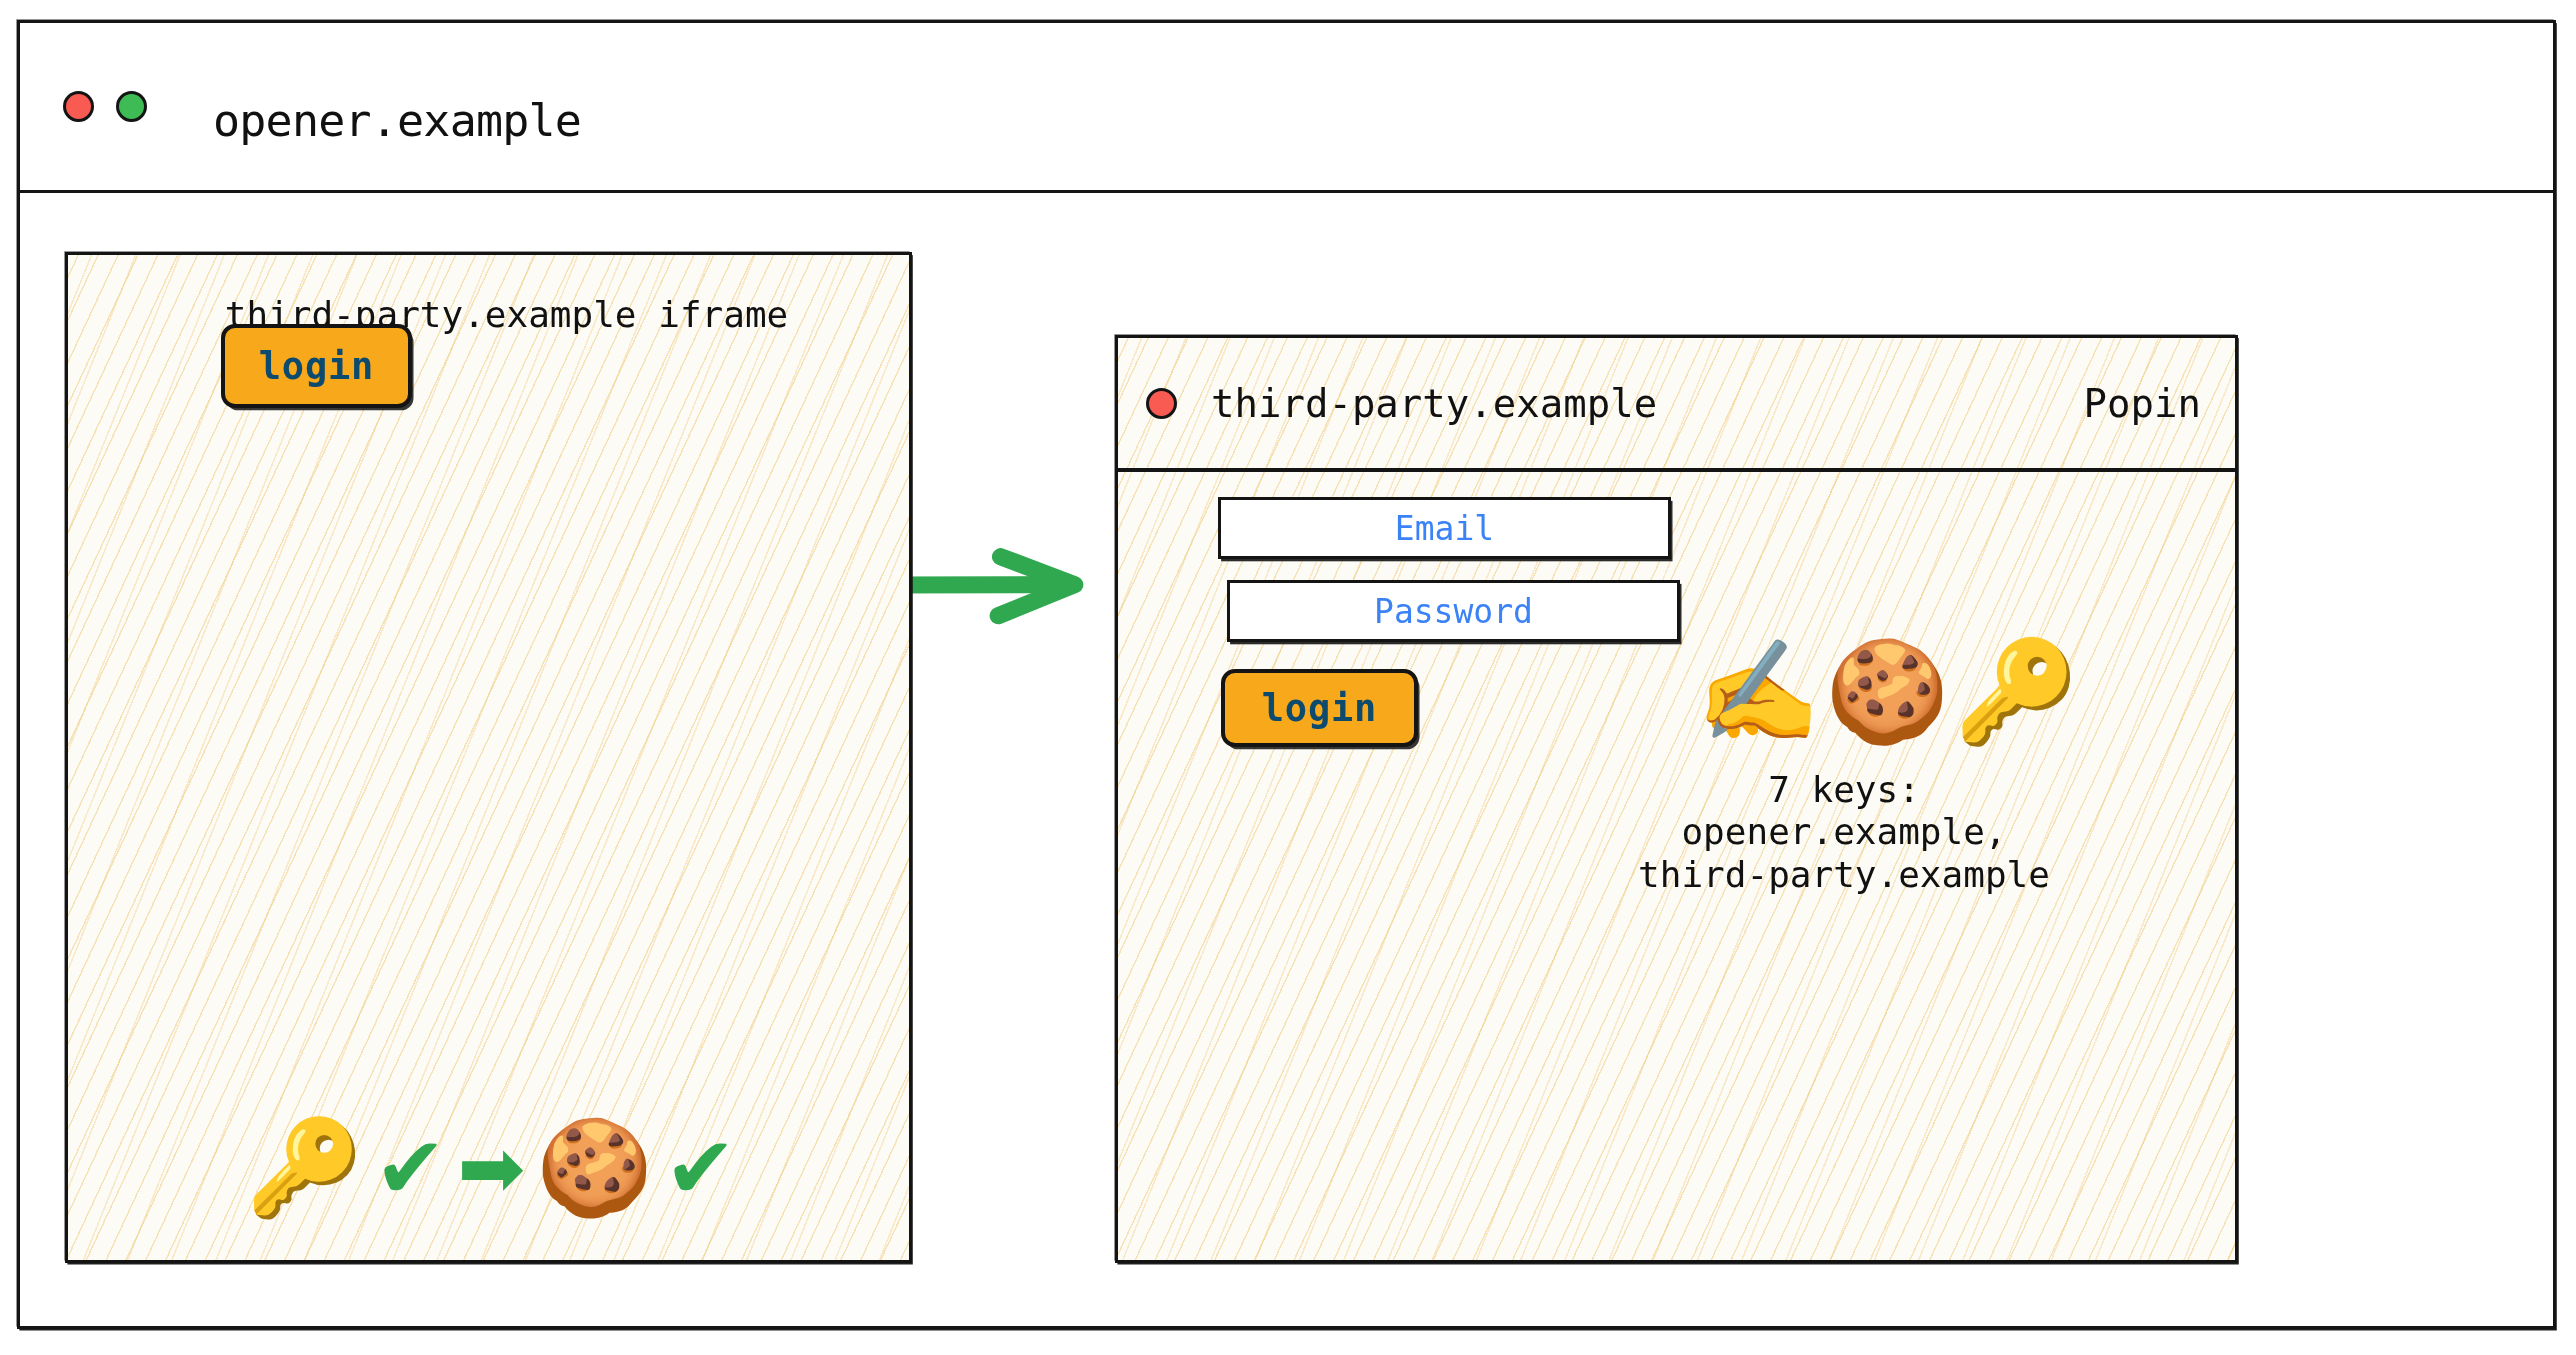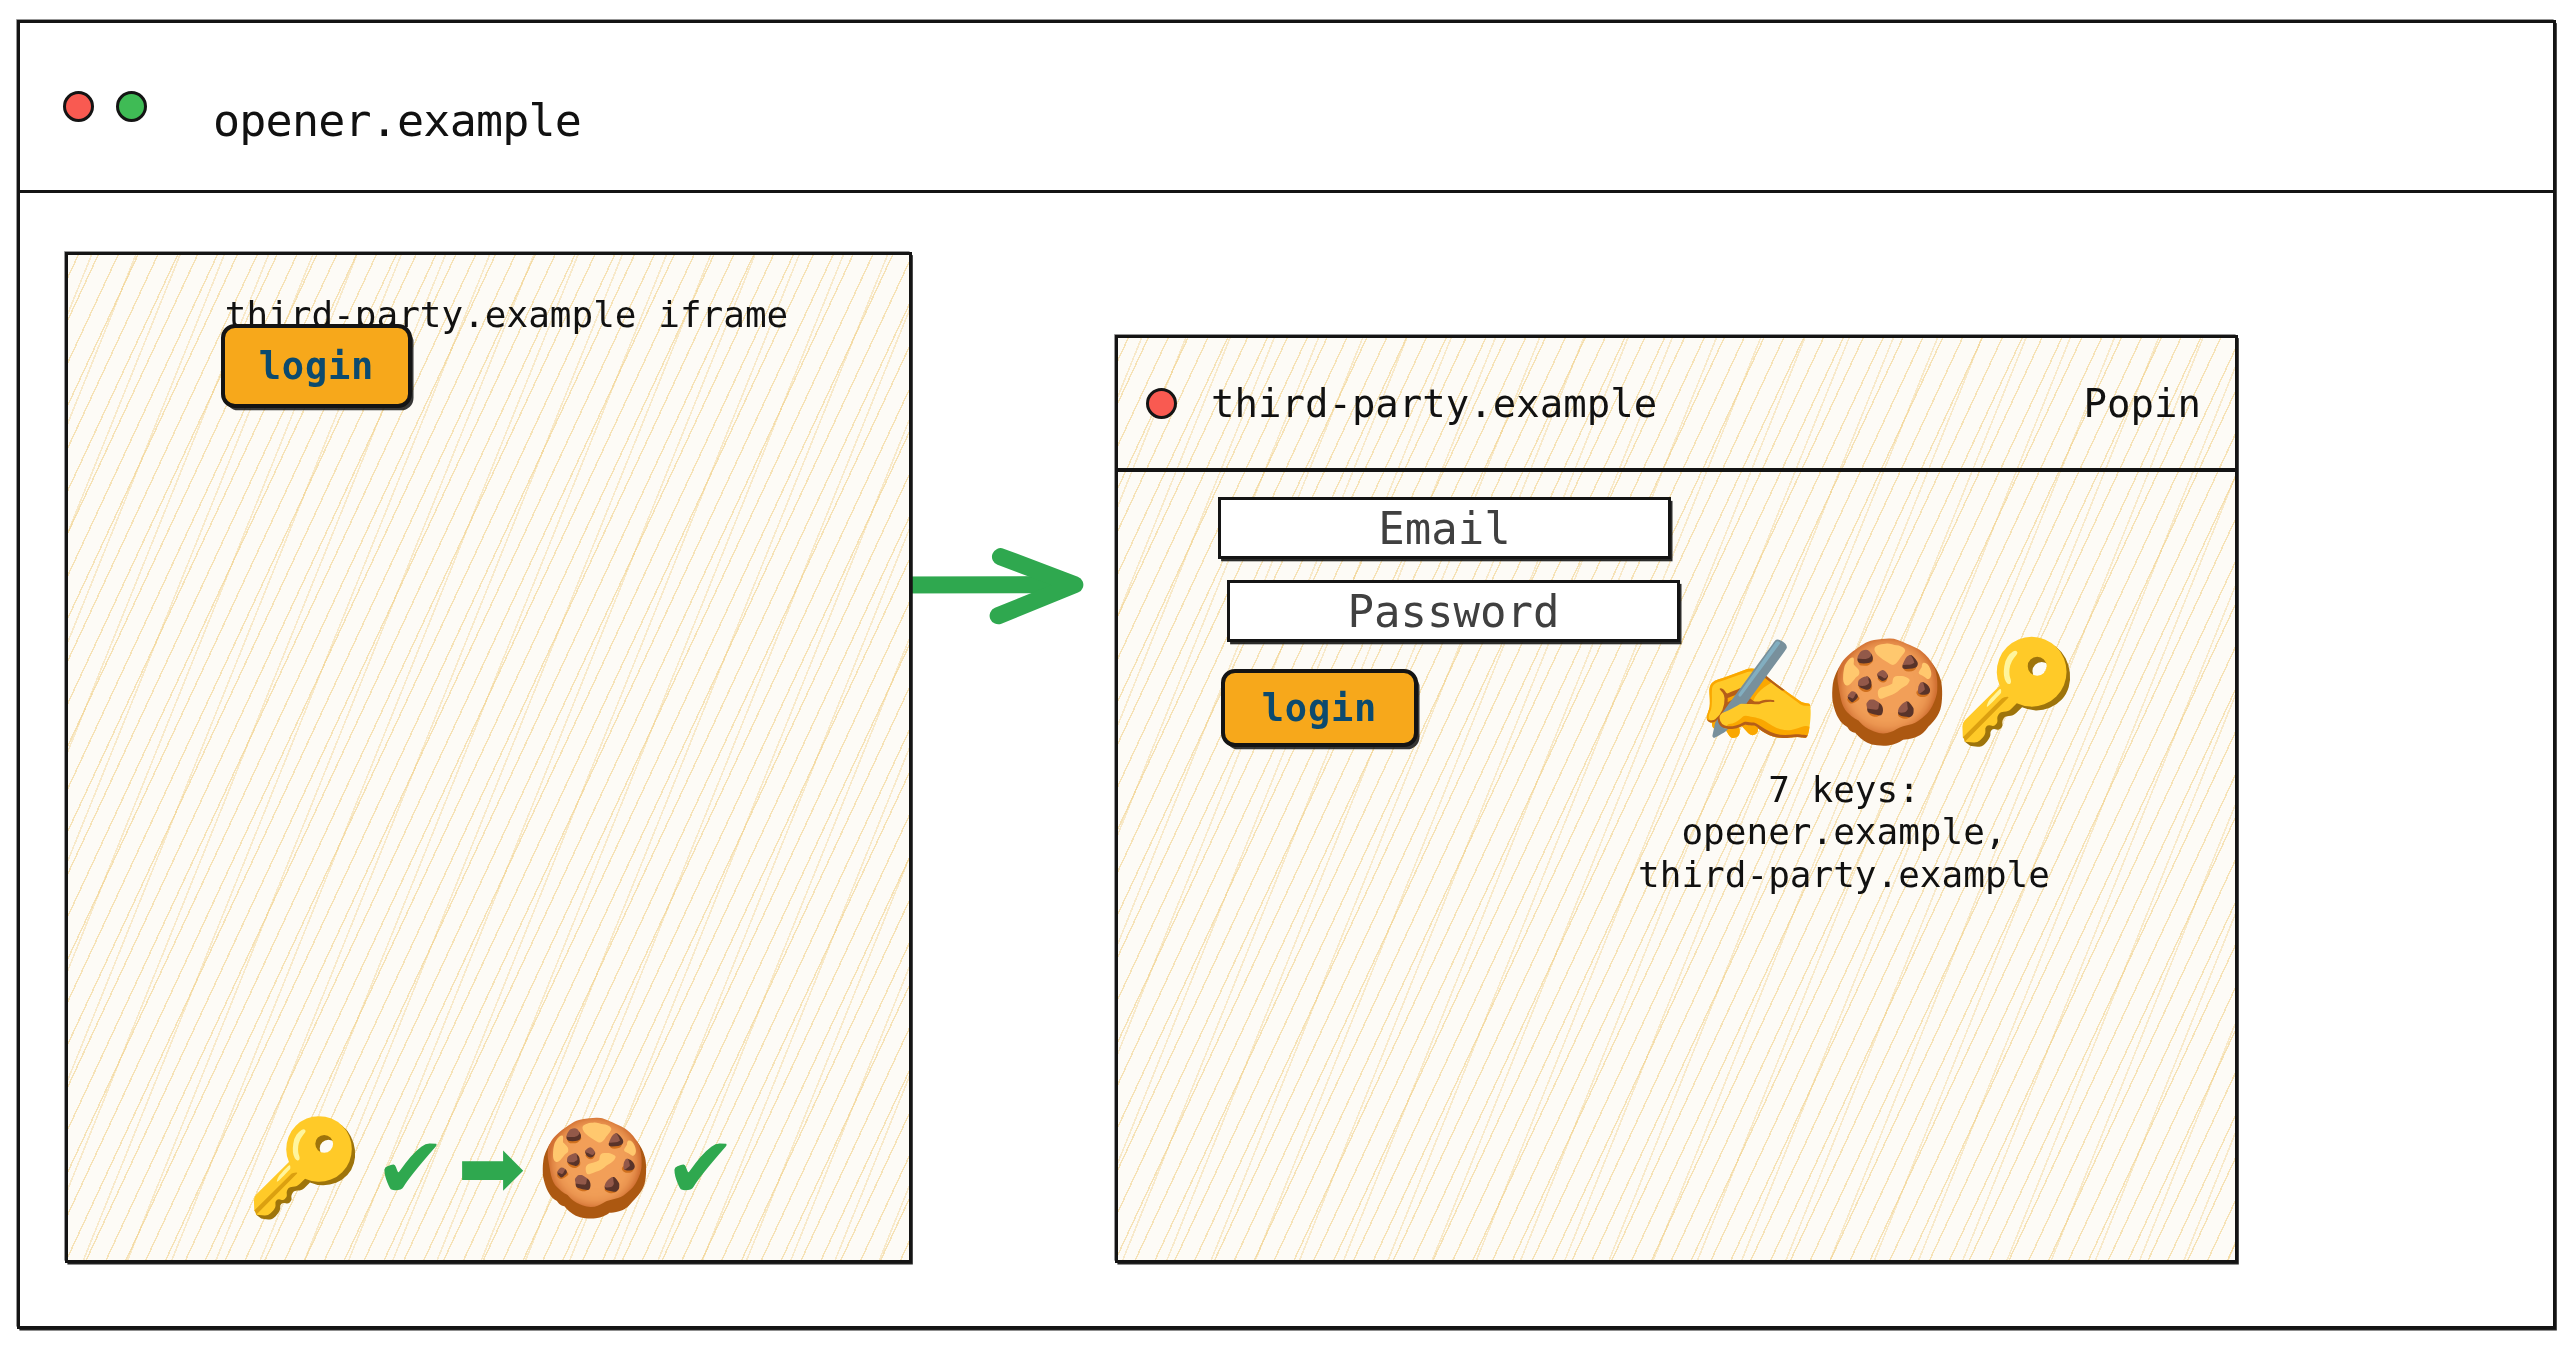--- a/index.html
+++ b/index.html
@@ -173,22 +173,22 @@
   
   .field {
     position: absolute;
     box-sizing: border-box;
     background: #ffffff;
     border: 3.9px solid #141414;
     box-shadow: 2.3px 3.1px 0 -0.8px rgba(20,20,20,0.9);
     display: flex;
     align-items: center;
     justify-content: center;
-    font-size: 44px;
-    color: #404040;
+    font-size: 33px;
+    color: #3b82f6;
   }
   #field-email    { left: 100px; top: 25px;  width: 453px; height: 62px; }
   #field-password { left: 109px; top: 108px; width: 453px; height: 62px; }
 
   
   .login-btn {
     position: absolute;
     box-sizing: border-box;
     background: #f7a81b;
     border: 4.7px solid #141414;

